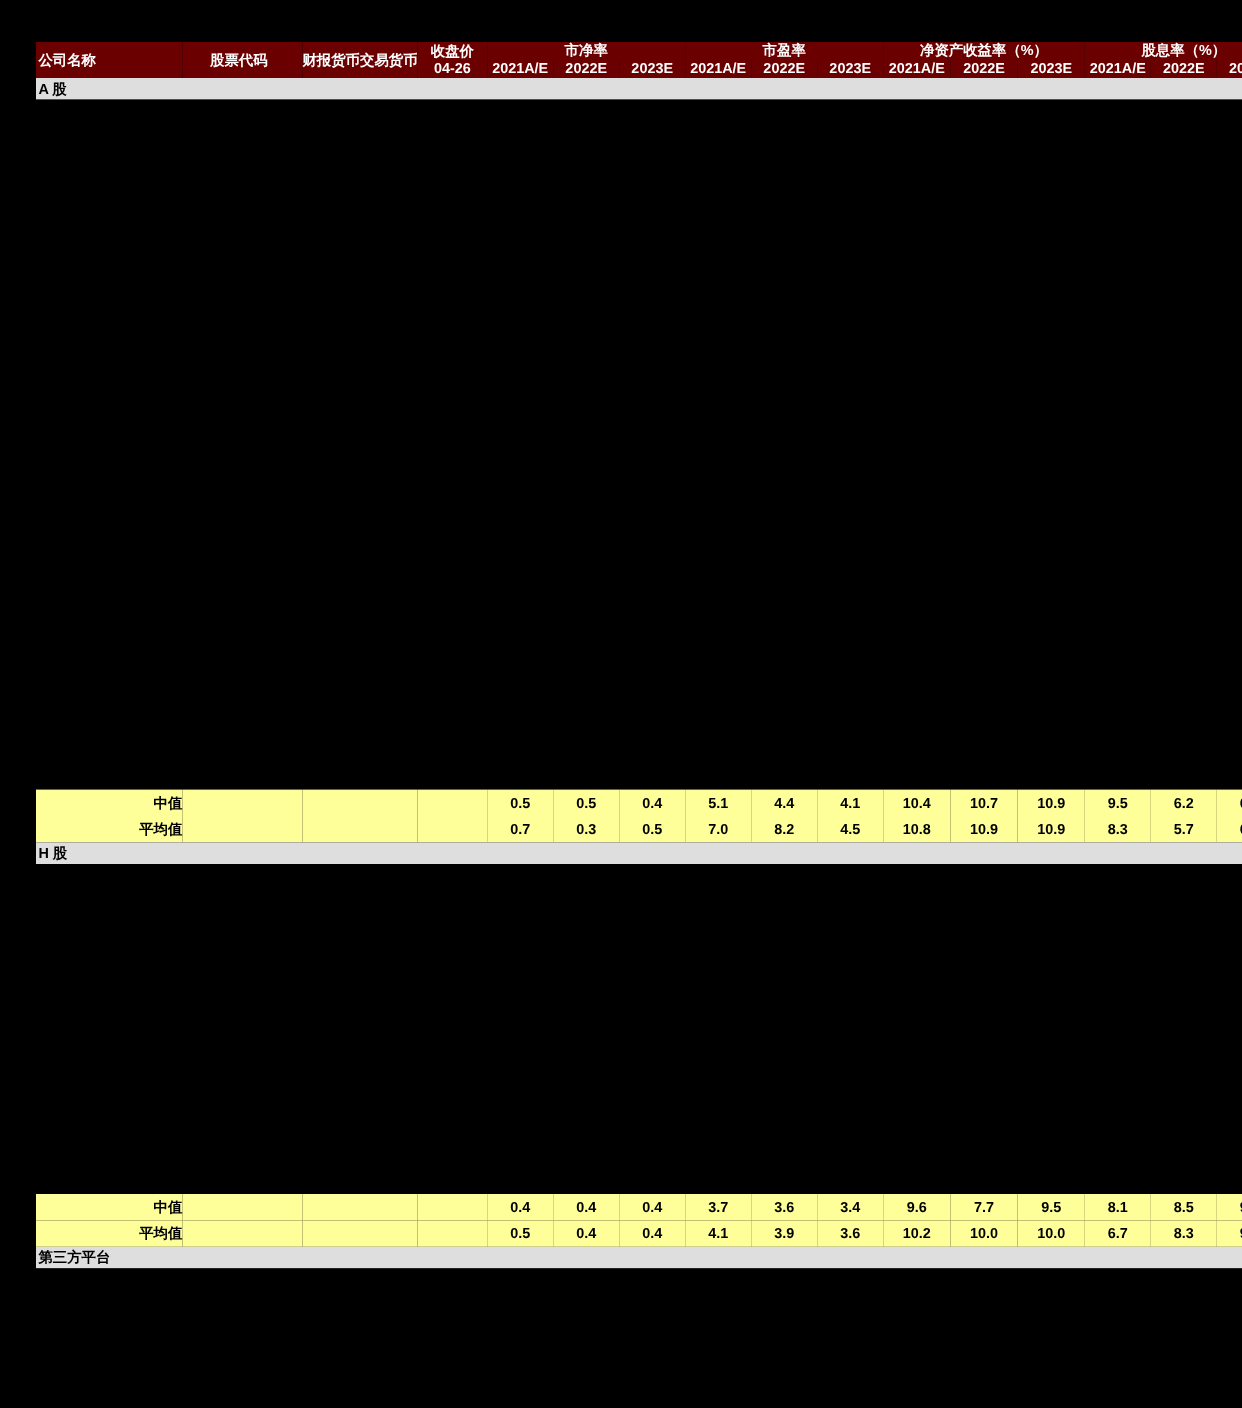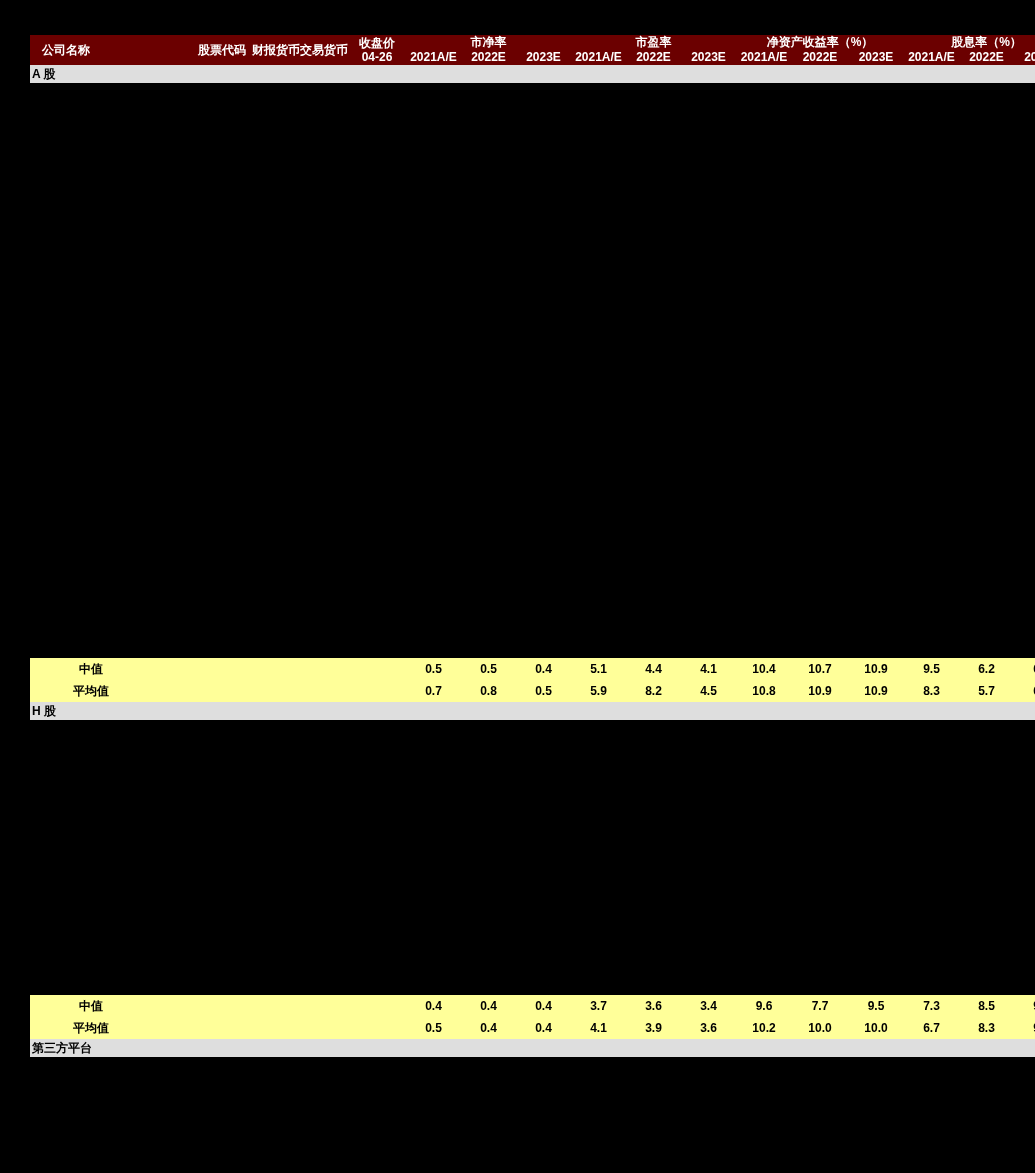--- a/index.html
+++ b/index.html
@@ -34,24 +34,24 @@
     background: #6b0000;
     color: #ffffff;
     font-weight: bold;
     padding: 0;
     line-height: 15px;
     text-align: center;
     vertical-align: middle;
   }
   thead tr.head-top th.label-col {
     text-align: left;
-    padding-left: 12px;
+    padding-left: 2px;
   }
   thead tr.head-top th.code-col {
-    text-align: right;
+    text-align: center;
     padding-right: 6px;
   }
   thead tr.head-top th.two-line {
     line-height: 14px;
   }
 
   
   tr.section td {
     background: #dedede;
     color: #000000;
@@ -66,21 +66,21 @@
   tr.stat td {
     background: #ffff99;
     color: #000000;
     font-weight: bold;
     font-size: 12px;
     height: 22px;
     padding: 0;
     text-align: center;
   }
   tr.stat td.label-col {
-    text-align: center;
+    text-align: right;
     padding-left: 0;
     margin-left: 11px;
   }
   tr.stat td.blank-col { background: #ffff99; }
 
   
   tr.spacer td {
     background: #000000;
     padding: 0;
     border: none;
@@ -178,23 +178,23 @@
         <td>6.2</td>
         <td>6.9</td>
       </tr>
       <tr class="stat">
         <td class="label-col">平均值</td>
         <td class="blank-col"></td>
         <td class="blank-col"></td>
         <td class="blank-col"></td>
         <td class="blank-col"></td>
         <td>0.7</td>
-        <td>0.8</td>
-        <td>0.5</td>
-        <td>5.9</td>
+        <td>0.3</td>
+        <td>0.5</td>
+        <td>7.0</td>
         <td>8.2</td>
         <td>4.5</td>
         <td>10.8</td>
         <td>10.9</td>
         <td>10.9</td>
         <td>8.3</td>
         <td>5.7</td>
         <td>6.4</td>
       </tr>
 
@@ -212,21 +212,21 @@
         <td class="blank-col"></td>
         <td>0.4</td>
         <td>0.4</td>
         <td>0.4</td>
         <td>3.7</td>
         <td>3.6</td>
         <td>3.4</td>
         <td>9.6</td>
         <td>7.7</td>
         <td>9.5</td>
-        <td>7.3</td>
+        <td>8.1</td>
         <td>8.5</td>
         <td>9.2</td>
       </tr>
       <tr class="stat">
         <td class="label-col">平均值</td>
         <td class="blank-col"></td>
         <td class="blank-col"></td>
         <td class="blank-col"></td>
         <td class="blank-col"></td>
         <td>0.5</td>

